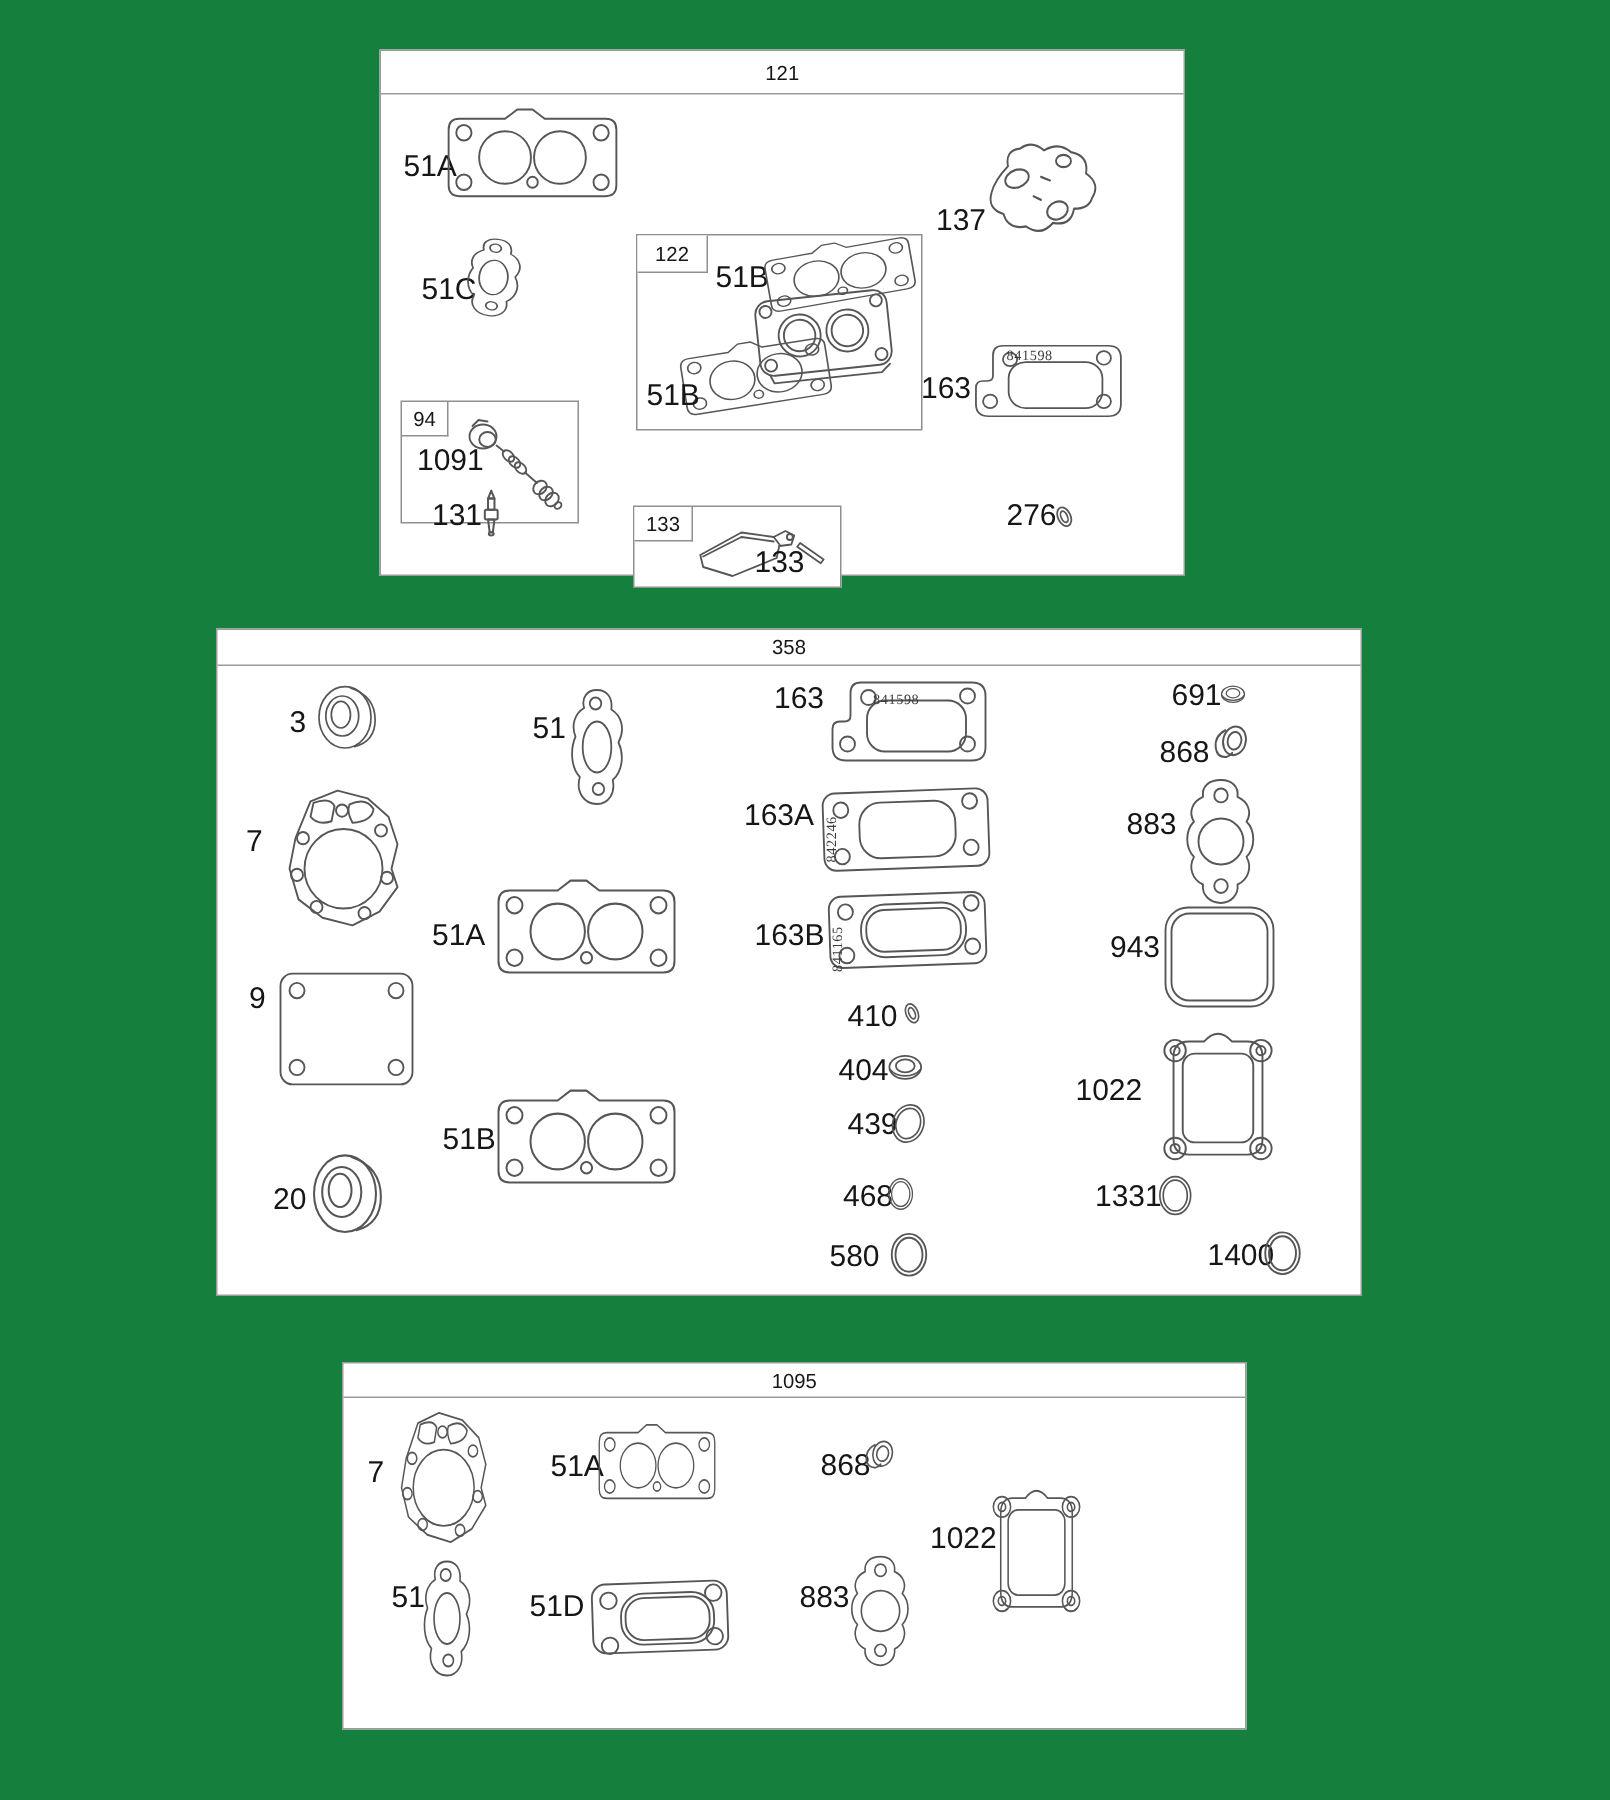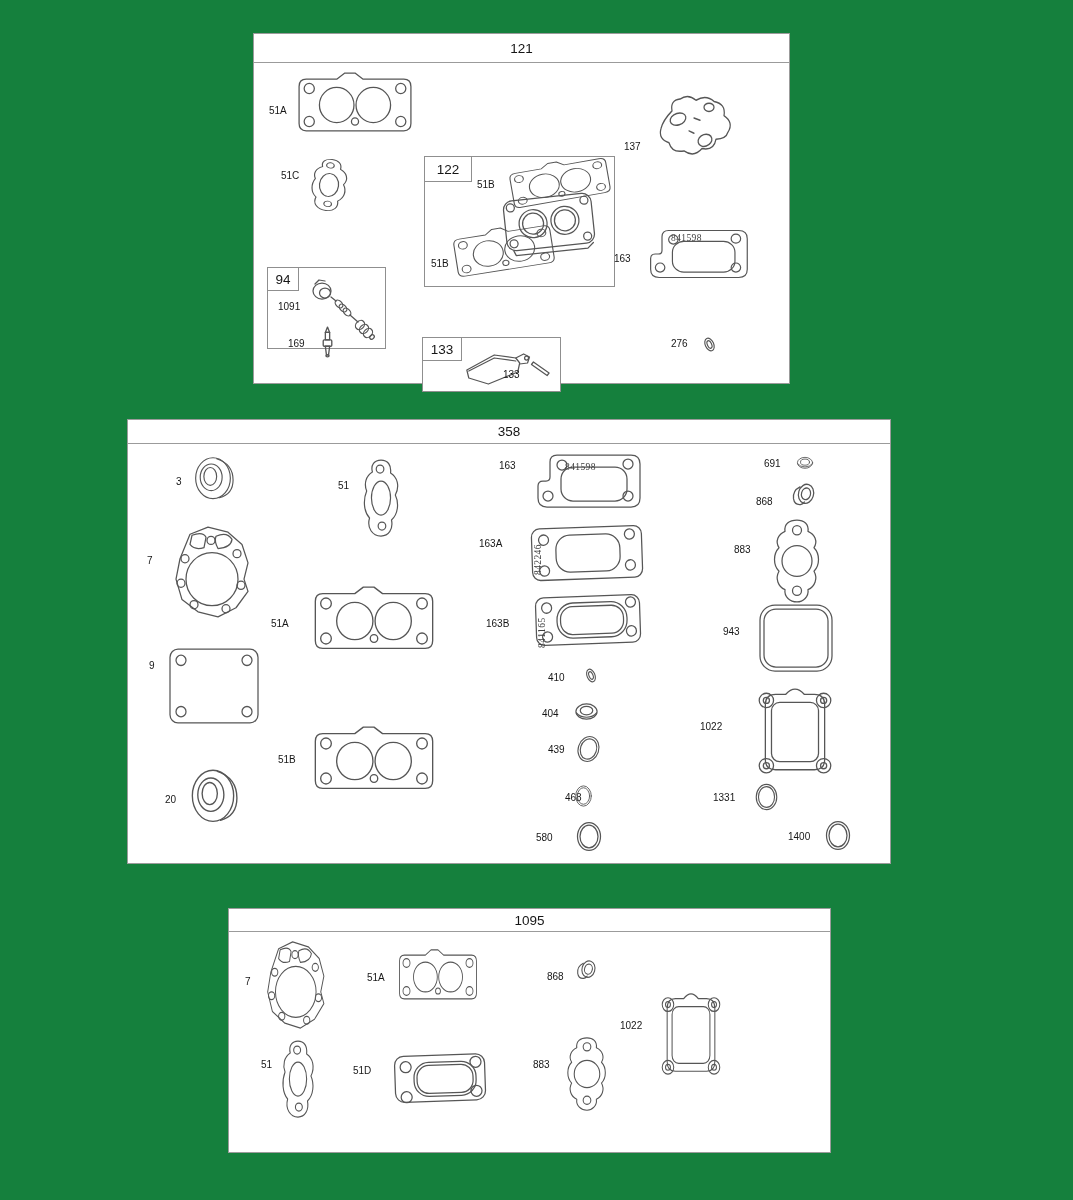--- a/index.html
+++ b/index.html
@@ -4,21 +4,21 @@
 <style>
   html,body{margin:0;padding:0;background:#ffffff;}
   .page{position:relative;width:1073px;height:1200px;background:#15803d;
         font-family:"Liberation Sans",sans-serif;color:#161616;overflow:hidden;}
   .box{position:absolute;border:1px solid #9b9b9b;background:#ffffff;}
   .box-header{position:absolute;left:0;right:0;top:0;border-bottom:1px solid #9b9b9b;
         display:flex;align-items:center;justify-content:center;font-size:13.5px;}
   .subbox{position:absolute;border:1px solid #8f8f8f;background:#ffffff;margin-top:44px;}
   .subcell{position:absolute;left:0;top:0;border-right:1px solid #8f8f8f;border-bottom:1px solid #8f8f8f;
         display:flex;align-items:center;justify-content:center;font-size:13.5px;background:#fff;}
-  .plabel{position:absolute;font-size:10px;line-height:14px;white-space:nowrap;}
+  .plabel{position:absolute;font-size:20px;line-height:14px;white-space:nowrap;}
   .stamp{position:absolute;font-family:"Liberation Serif",serif;font-size:9.5px;line-height:10px;
         color:#3d3d3d;white-space:nowrap;letter-spacing:.4px;}
   .vstamp{transform:rotate(-90deg);transform-origin:0 0;}
   .psvg{position:absolute;stroke:#565656;fill:none;stroke-width:1.25px;
         stroke-linejoin:round;stroke-linecap:round;overflow:visible;}
 </style>
 </head>
 <body>
 
 <svg width="0" height="0" style="position:absolute" aria-hidden="true">
@@ -202,36 +202,36 @@
   <div class="box" style="left:253px;top:33px;width:535px;height:349px;">
     <div class="box-header" style="height:28px;">
       <span>121</span>
     </div>
 
     <span class="plabel" style="left:15px;top:70px;">51A</span>
     <svg class="psvg" style="left:40px;top:38px;width:122px;height:66px;" viewBox="0 0 120 64" preserveAspectRatio="none">
         <use href="#sym-two-port"></use>
       </svg>
 
-    <span class="plabel" style="left:27px;top:135px;">51C</span>
+    <span class="plabel" style="left:27px;top:152px;">51C</span>
     <svg class="psvg" style="left:54px;top:124px;width:42px;height:54px;transform:rotate(7deg);" viewBox="0 0 44 80" preserveAspectRatio="none">
         <use href="#sym-exhaust"></use>
       </svg>
 
     <div class="subbox" style="left:13px;top:189px;width:117px;height:80px;">
       <div class="subcell" style="width:30px;height:22px;">
         <span>94</span>
       </div>
       <span class="plabel" style="left:10px;top:32px;">1091</span>
       <svg class="psvg" style="left:40px;top:10px;width:70px;height:64px;" viewBox="0 0 70 64" preserveAspectRatio="none">
           <use href="#sym-needle1091"></use>
         </svg>
     </div>
 
-    <span class="plabel" style="left:34px;top:303px;">169</span>
+    <span class="plabel" style="left:34px;top:303px;">131</span>
     <svg class="psvg" style="left:66px;top:292px;width:15px;height:32px;" viewBox="0 0 14 30" preserveAspectRatio="none">
         <use href="#sym-inlet105"></use>
       </svg>
 
     <div class="subbox" style="left:170px;top:78px;width:189px;height:129px;">
       <div class="subcell" style="width:46px;height:24px;">
         <span>122</span>
       </div>
       <span class="plabel" style="left:52px;top:21px;">51B</span>
       <svg class="psvg" style="left:82px;top:4px;width:106px;height:44px;transform:rotate(-10deg);" viewBox="0 0 120 64" preserveAspectRatio="none">
@@ -266,21 +266,21 @@
         </svg>
       <span class="plabel" style="left:80px;top:30px;">133</span>
     </div>
 
     <span class="plabel" style="left:417px;top:303px;">276</span>
     <svg class="psvg" style="left:448px;top:301px;width:15px;height:19px;" viewBox="0 0 16 20" preserveAspectRatio="none">
         <use href="#sym-smallseal"></use>
       </svg>
   </div>
 
-  <div class="box" style="left:127px;top:419px;width:762px;height:443px;">
+  <div class="box" style="left:144px;top:419px;width:762px;height:443px;">
     <div class="box-header" style="height:23px;">
       <span>358</span>
     </div>
 
     <span class="plabel" style="left:48px;top:55px;">3</span>
     <svg class="psvg" style="left:64px;top:36px;width:42px;height:48px;" viewBox="0 0 46 54" preserveAspectRatio="none">
         <use href="#sym-oilseal"></use>
       </svg>
 
     <span class="plabel" style="left:210px;top:59px;">51</span>
@@ -359,21 +359,21 @@
     <span class="plabel" style="left:420px;top:323px;">439</span>
     <svg class="psvg" style="left:448px;top:314px;width:25px;height:30px;transform:rotate(18deg);" viewBox="0 0 28 32" preserveAspectRatio="none">
         <use href="#sym-oring"></use>
       </svg>
 
     <span class="plabel" style="left:150px;top:333px;">51B</span>
     <svg class="psvg" style="left:182px;top:306px;width:128px;height:70px;" viewBox="0 0 120 64" preserveAspectRatio="none">
         <use href="#sym-two-port"></use>
       </svg>
 
-    <span class="plabel" style="left:417px;top:371px;margin-left:20px;">468</span>
+    <span class="plabel" style="left:417px;top:371px;">468</span>
     <svg class="psvg" style="left:446px;top:364px;width:19px;height:24px;" viewBox="0 0 28 32" preserveAspectRatio="none">
         <use href="#sym-oring"></use>
       </svg>
 
     <span class="plabel" style="left:585px;top:371px;">1331</span>
     <svg class="psvg" style="left:626px;top:362px;width:25px;height:30px;" viewBox="0 0 28 32" preserveAspectRatio="none">
         <use href="#sym-oring"></use>
       </svg>
 
     <span class="plabel" style="left:37px;top:373px;">20</span>

